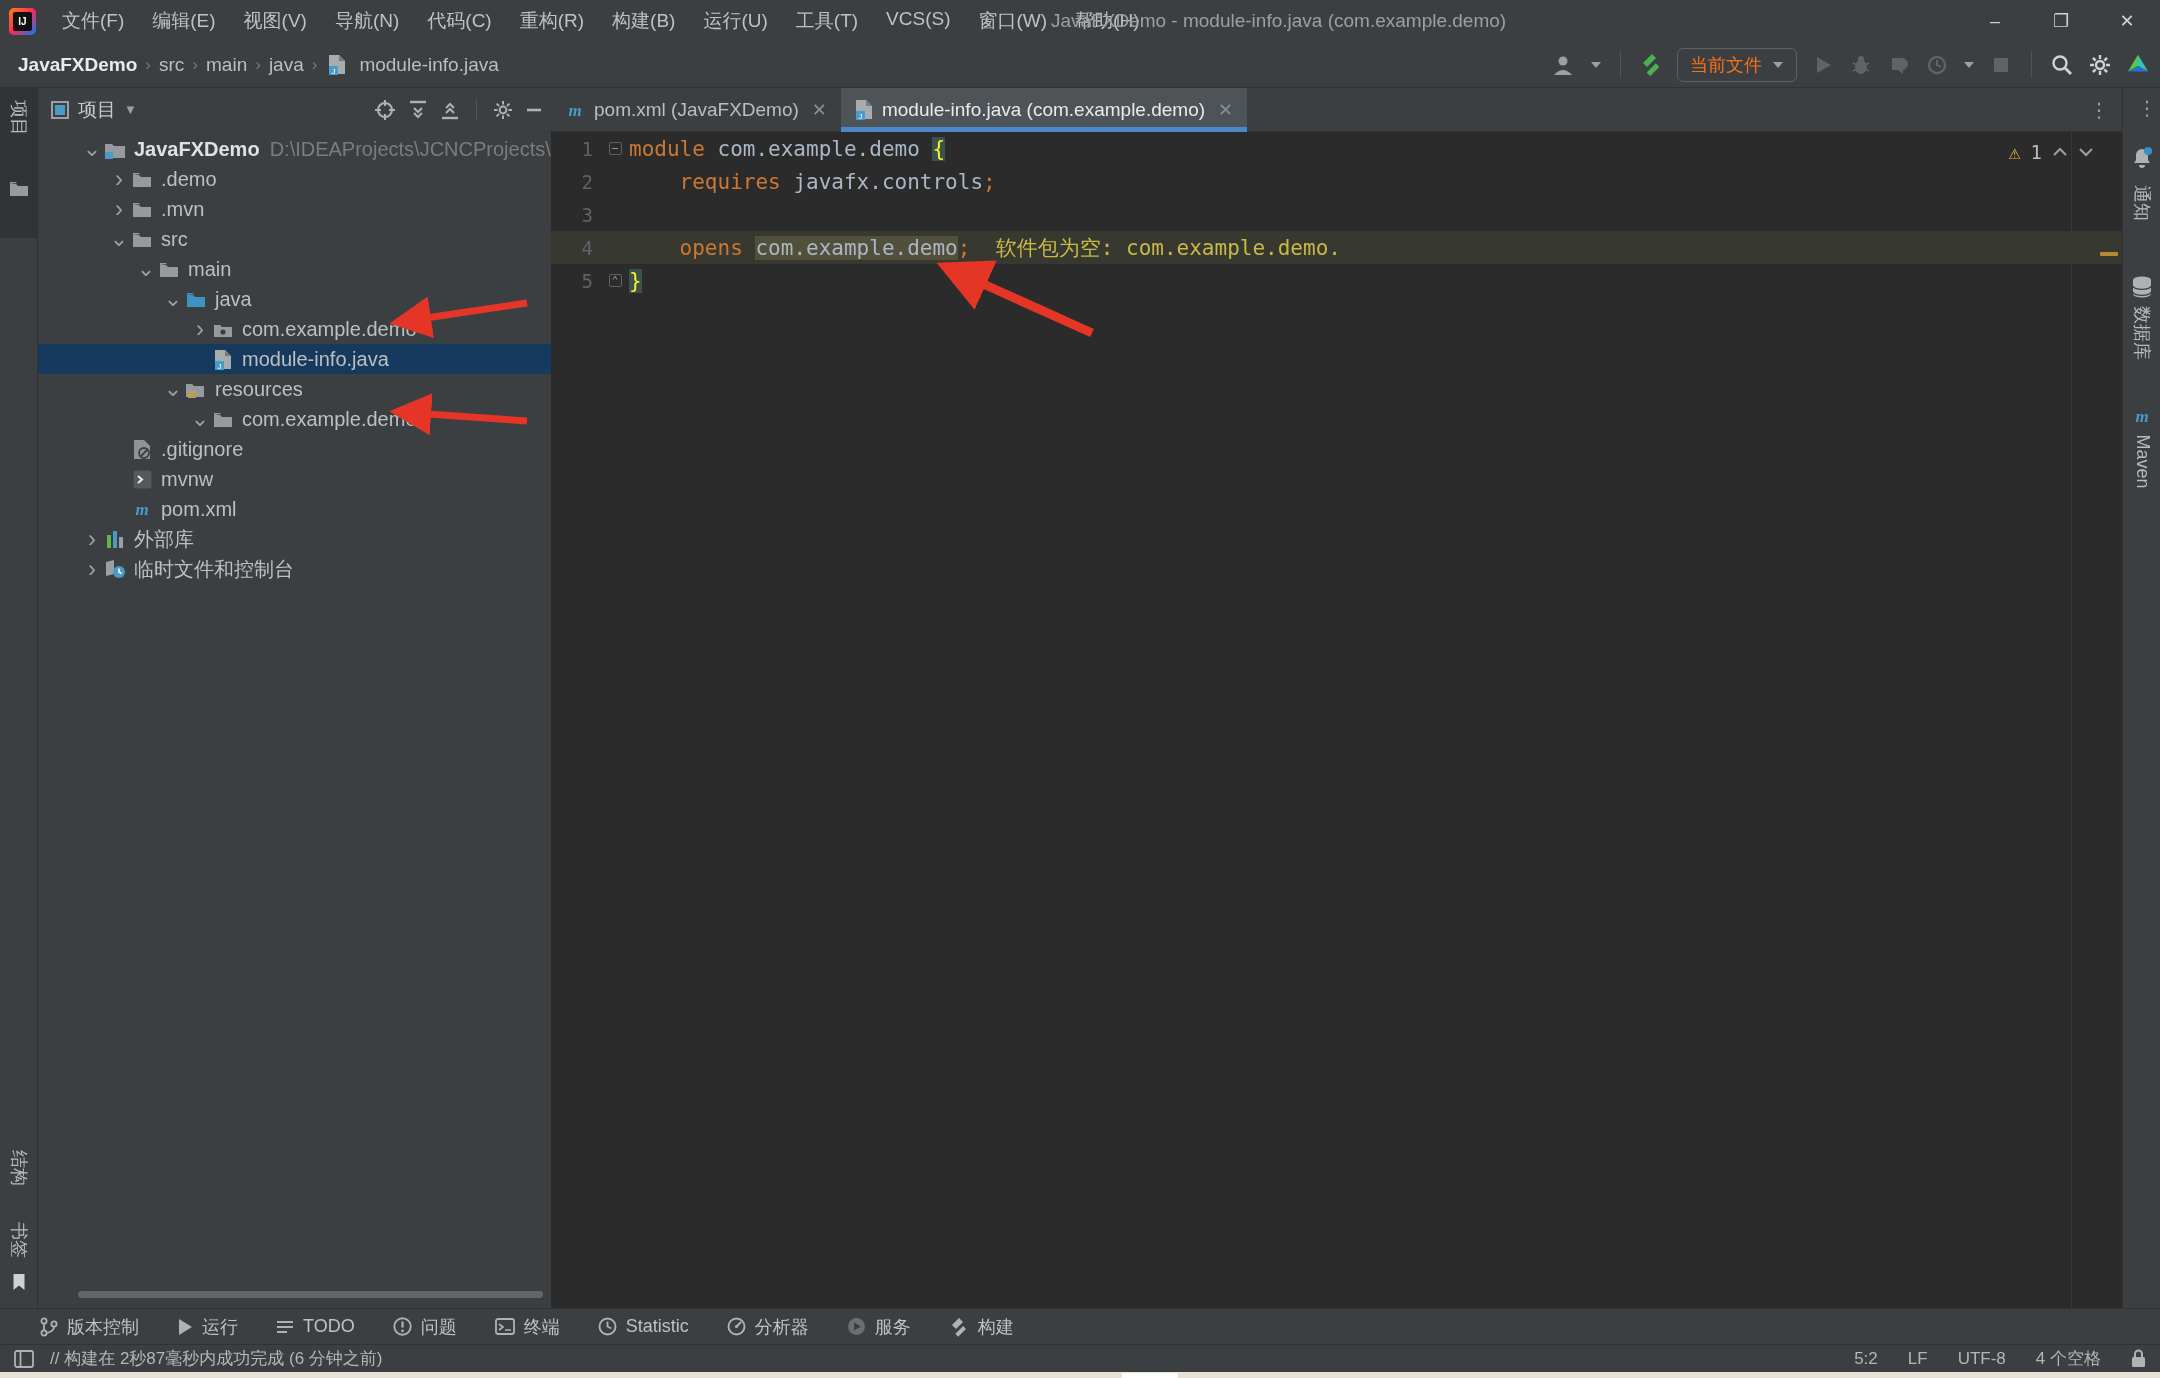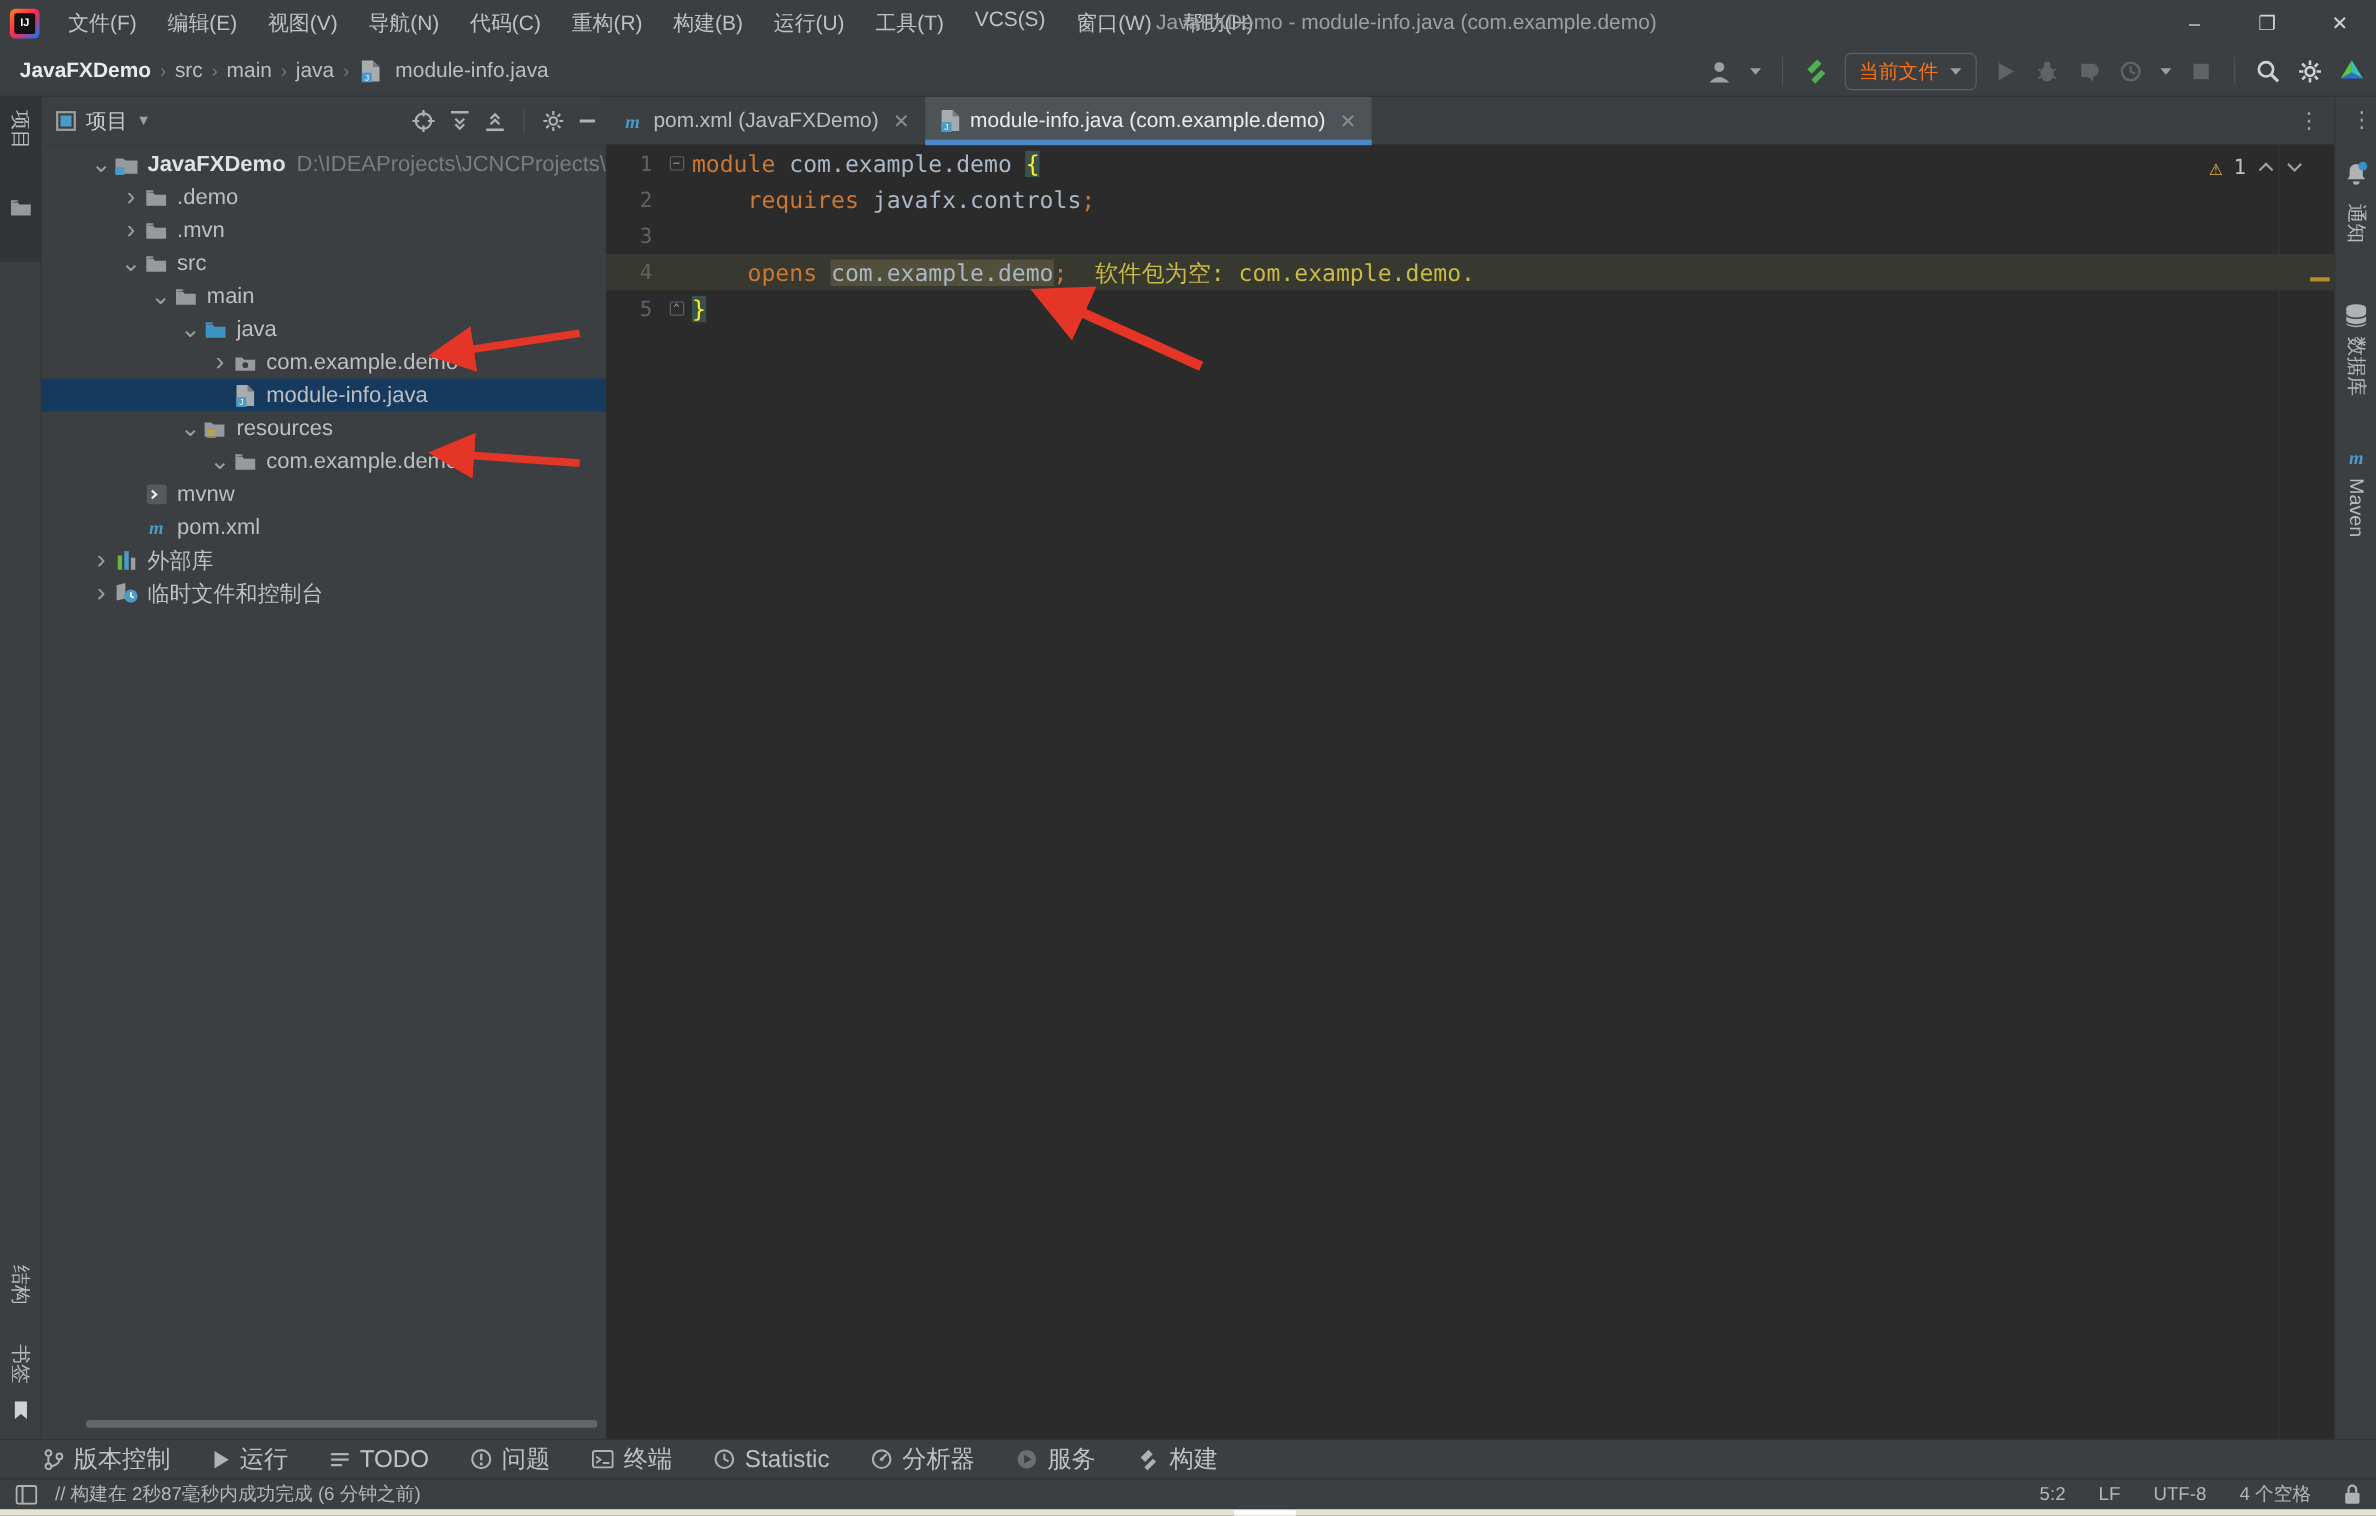--- a/index.html
+++ b/index.html
@@ -78,21 +78,21 @@
   .tk-hint { color:#c9b945; }
   .guide { position:absolute; top:0; bottom:0; left:1520px; width:1px; background:#373737; }
   .inspect { position:absolute; top:8px; right:28px; display:flex; align-items:center; gap:10px; font-size:19px; color:#bbbdbf; }
   .warn-tri { color:#e3b341; font-size:20px; }
   .stripe-mark { position:absolute; right:4px; top:120px; width:18px; height:4px; background:#b88a2e; border-radius:1px; }
   .fold-box { width:13px; height:13px; border:1px solid #5f6265; border-radius:2px; color:#9da0a2; font-size:11px;
     display:flex; align-items:center; justify-content:center; background:#2b2b2b; }
 
   
   .bottombar { height:36px; background:#3c3f41; border-top:1px solid #323232; display:flex; align-items:center; padding-left:40px; gap:38px; }
-  .bbtn { display:flex; align-items:center; gap:9px; font-size:22px; color:#bfc1c3; }
+  .bbtn { display:flex; align-items:center; gap:9px; font-size:18px; color:#bfc1c3; }
   .statusbar { height:28px; background:#3c3f41; border-top:1px solid #323232; display:flex; align-items:center; padding:0 14px; font-size:17px; color:#b4b6b8; }
   .status-left { display:flex; align-items:center; gap:16px; }
   .status-right { margin-left:auto; display:flex; align-items:center; gap:30px; }
   .taskbar { height:7px; background:#e6e2d6; position:relative; }
   .taskbar::after { content:""; position:absolute; left:1122px; top:1px; width:56px; height:5px; background:#ffffff; }
 
   svg { display:block; }
   .overlay { position:absolute; inset:0; pointer-events:none; z-index:60; }
 </style>
 </head>
@@ -387,20 +387,31 @@
           <span class="ticon16">
             <svg width="20" height="17" viewBox="0 0 20 17">
               <path d="M1 4 h6 l2 2 h10 v10 h-18 z M1 4 v-2 h6 l1 1" fill="#959a9e"></path>
             </svg>
           </span>
           <span class="tlabel">com.example.demo</span>
         </div>
         <div class="trow" style="padding-left: 70px;">
           <span class="tchev"></span>
           <span class="ticon16">
+            <svg width="18" height="21" viewBox="0 0 18 21">
+              <path d="M1 1 h10 l6 6 v13 h-16 z" fill="#8f9496"></path>
+              <circle cx="11" cy="14" r="5" fill="none" stroke="#3c3f41" stroke-width="1.8"></circle>
+              <path d="M7.5 17.5 L14.5 10.5" stroke="#3c3f41" stroke-width="1.8"></path>
+            </svg>
+          </span>
+          <span class="tlabel">.gitignore</span>
+        </div>
+        <div class="trow" style="padding-left: 70px;">
+          <span class="tchev"></span>
+          <span class="ticon16">
             <svg width="19" height="19" viewBox="0 0 19 19">
               <rect x="0.5" y="0.5" width="18" height="18" rx="2.5" fill="#55595b"></rect>
               <path d="M5 6 l4 3.5 L5 13" stroke="#e8eaec" stroke-width="2" fill="none"></path>
             </svg>
           </span>
           <span class="tlabel">mvnw</span>
         </div>
         <div class="trow" style="padding-left: 70px;">
           <span class="tchev"></span>
           <span class="ticon16">

